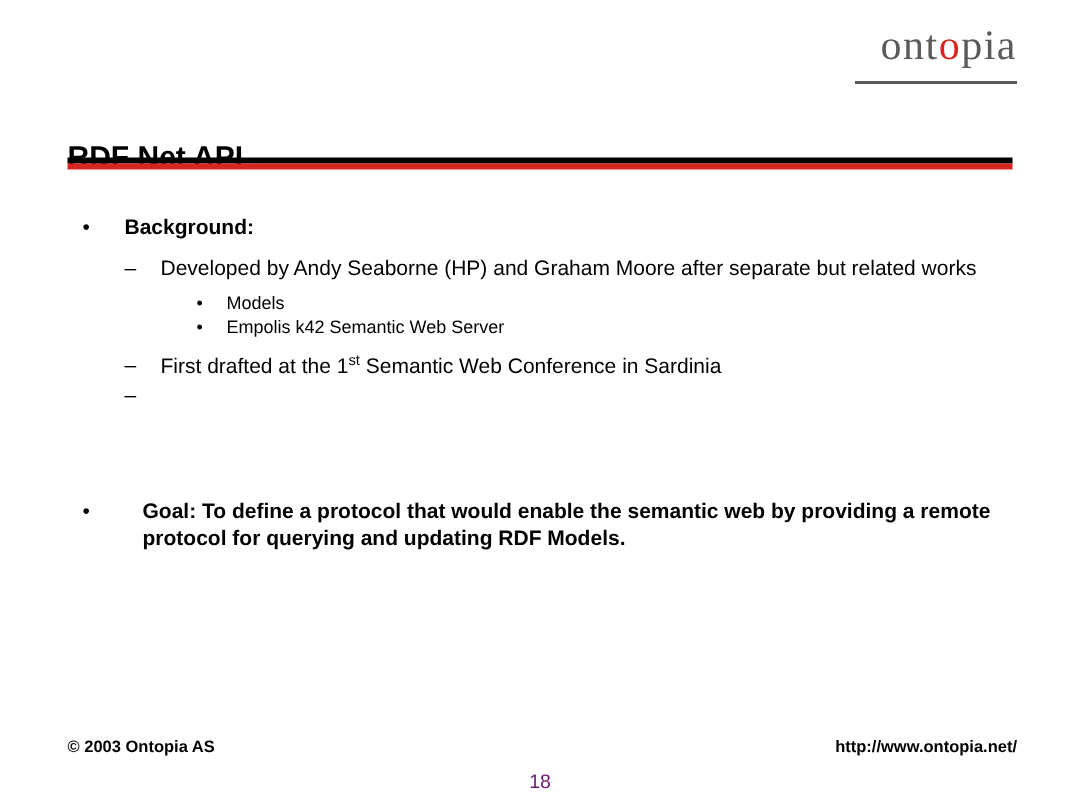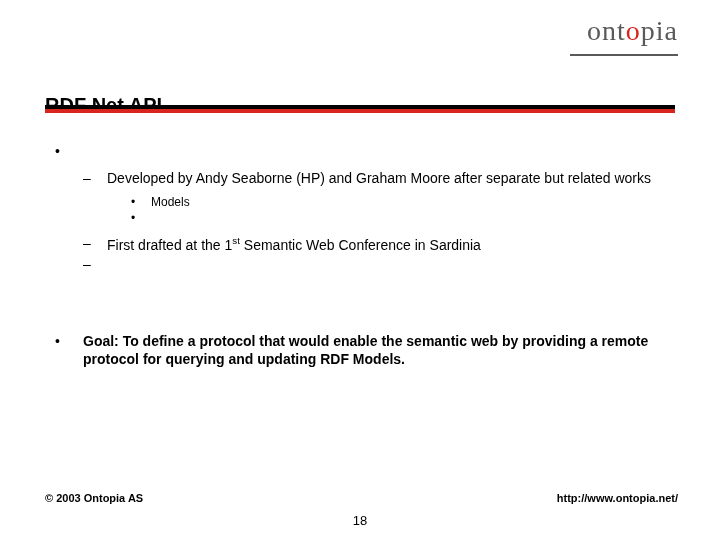--- a/index.html
+++ b/index.html
@@ -62,21 +62,21 @@
     line-height: 1.35;
   }
   .row { display: flex; }
   .b1 { width: 28px; flex-shrink: 0; }
   .lvl1 { font-weight: bold; }
   .sub { margin-left: 28px; margin-top: 8px; }
   .sub .row .d { width: 24px; flex-shrink: 0; text-align: left; }
   .subsub { margin-left: 48px; margin-top: 6px; font-size: 12px; }
   .subsub .row .b3 { width: 20px; flex-shrink: 0; text-align: left; }
   .section2 { margin-top: 58px; }
-  .goal-text { font-weight: bold; }
+  .goal-text { font-weight: bold; margin-left: 12px; }
   .ord { font-size: 0.7em; vertical-align: super; }
   .footer-left {
     position: absolute;
     left: 45px;
     bottom: 36px;
     font-size: 11px;
     font-weight: bold;
   }
   .footer-right {
     position: absolute;
@@ -85,53 +85,55 @@
     font-size: 11px;
     font-weight: bold;
   }
   .page-num {
     position: absolute;
     left: 0;
     right: 0;
     bottom: 12px;
     text-align: center;
     font-size: 13px;
-    color: #000000;
+    color: #701a75;
   }
 </style>
 </head>
 <body>
 
 <div class="logo">
   <span>ont</span><span class="accent">o</span><span>pia</span>
 </div>
 <div class="logo-underline"></div>
 
 <div class="title">RDF Net API</div>
 <div class="rule-black"></div>
 <div class="rule-red"></div>
 
 <div class="content">
 
   <div class="row">
     <div class="b1">•</div>
+    <div class="lvl1">Background:</div>
   </div>
 
   <div class="sub">
     <div class="row">
       <div class="d">–</div>
       <div>Developed by Andy Seaborne (HP) and Graham Moore after separate but related works</div>
     </div>
     <div class="subsub">
       <div class="row">
         <div class="b3">•</div>
         <div>Models</div>
       </div>
       <div class="row">
         <div class="b3">•</div>
+        <div>Empolis k42 Semantic Web Server</div>
       </div>
     </div>
     <div class="row" style="margin-top:8px;">
       <div class="d">–</div>
       <div>
         <span>First drafted at the 1</span><span class="ord">st</span><span> Semantic Web Conference in Sardinia</span>
       </div>
     </div>
     <div class="row">
       <div class="d">–</div>

